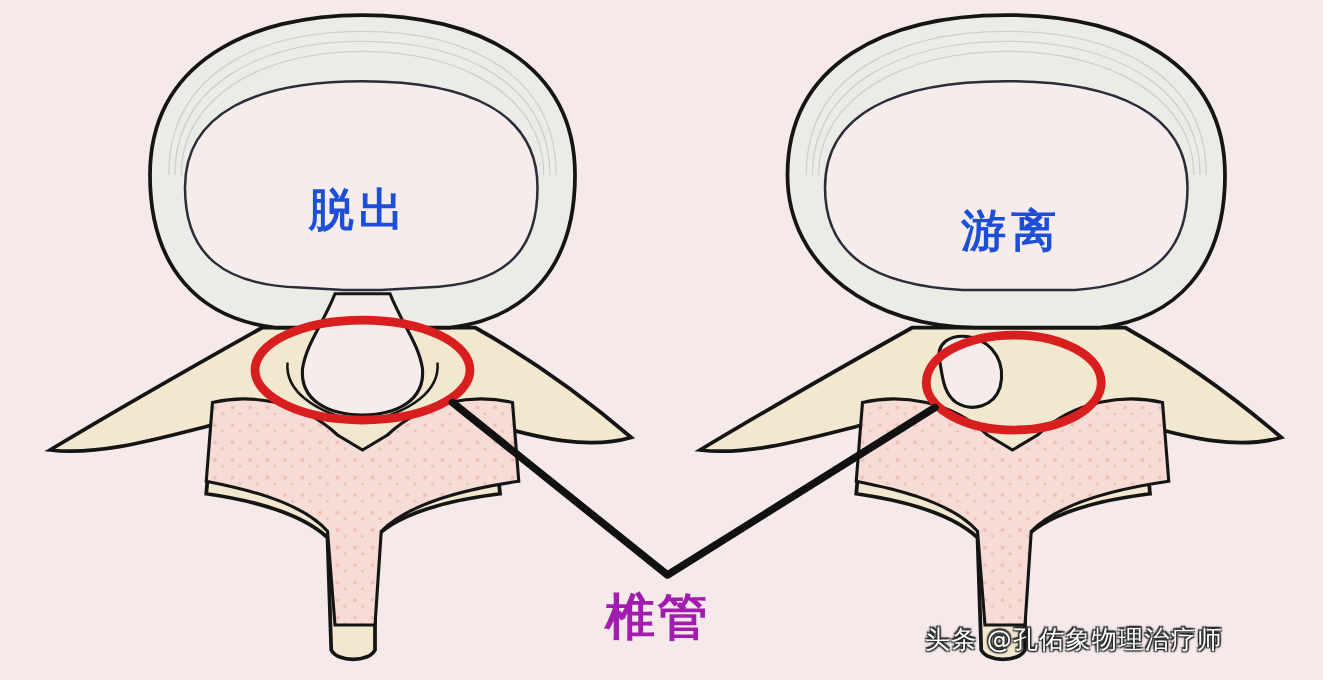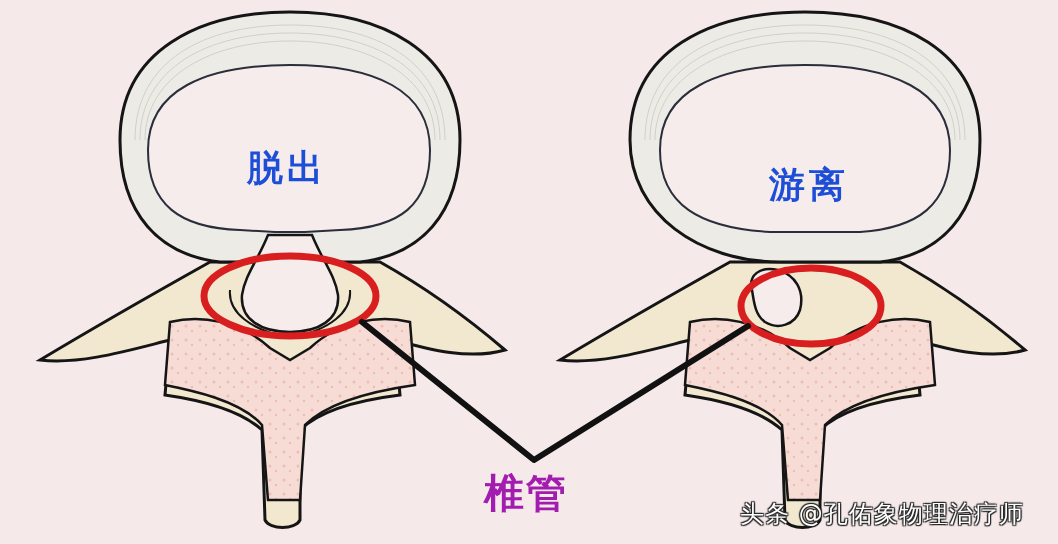--- a/index.html
+++ b/index.html
@@ -21,21 +21,21 @@
     #lbl-left { left: 247px; top: 144px; }
     #lbl-right { left: 769px; top: 161px; }
     #lbl-canal {
       position: absolute; left: 484px; top: 466px;
       font-family: "DejaVu Sans", sans-serif;
       font-weight: bold; color: #a21caf; font-size: 40px; letter-spacing: 2px;
     }
     #watermark {
       position: absolute; left: 740px; top: 498px;
       font-family: "DejaVu Sans", sans-serif;
-      color: #ffffff; font-size: 24px;
+      color: #ffffff; font-size: 20px;
       text-shadow: 0 0 2px #333, 1px 1px 1px #222, -1px -1px 1px #222, 1px -1px 1px #222, -1px 1px 1px #222;
       letter-spacing: 1px;
     }
   </style>
 </head>
 <body>
 
 <svg id="stage" viewBox="0 0 1058 544" xmlns="http://www.w3.org/2000/svg">
   <defs>
     <pattern id="bonepat" width="14" height="14" patternUnits="userSpaceOnUse">

